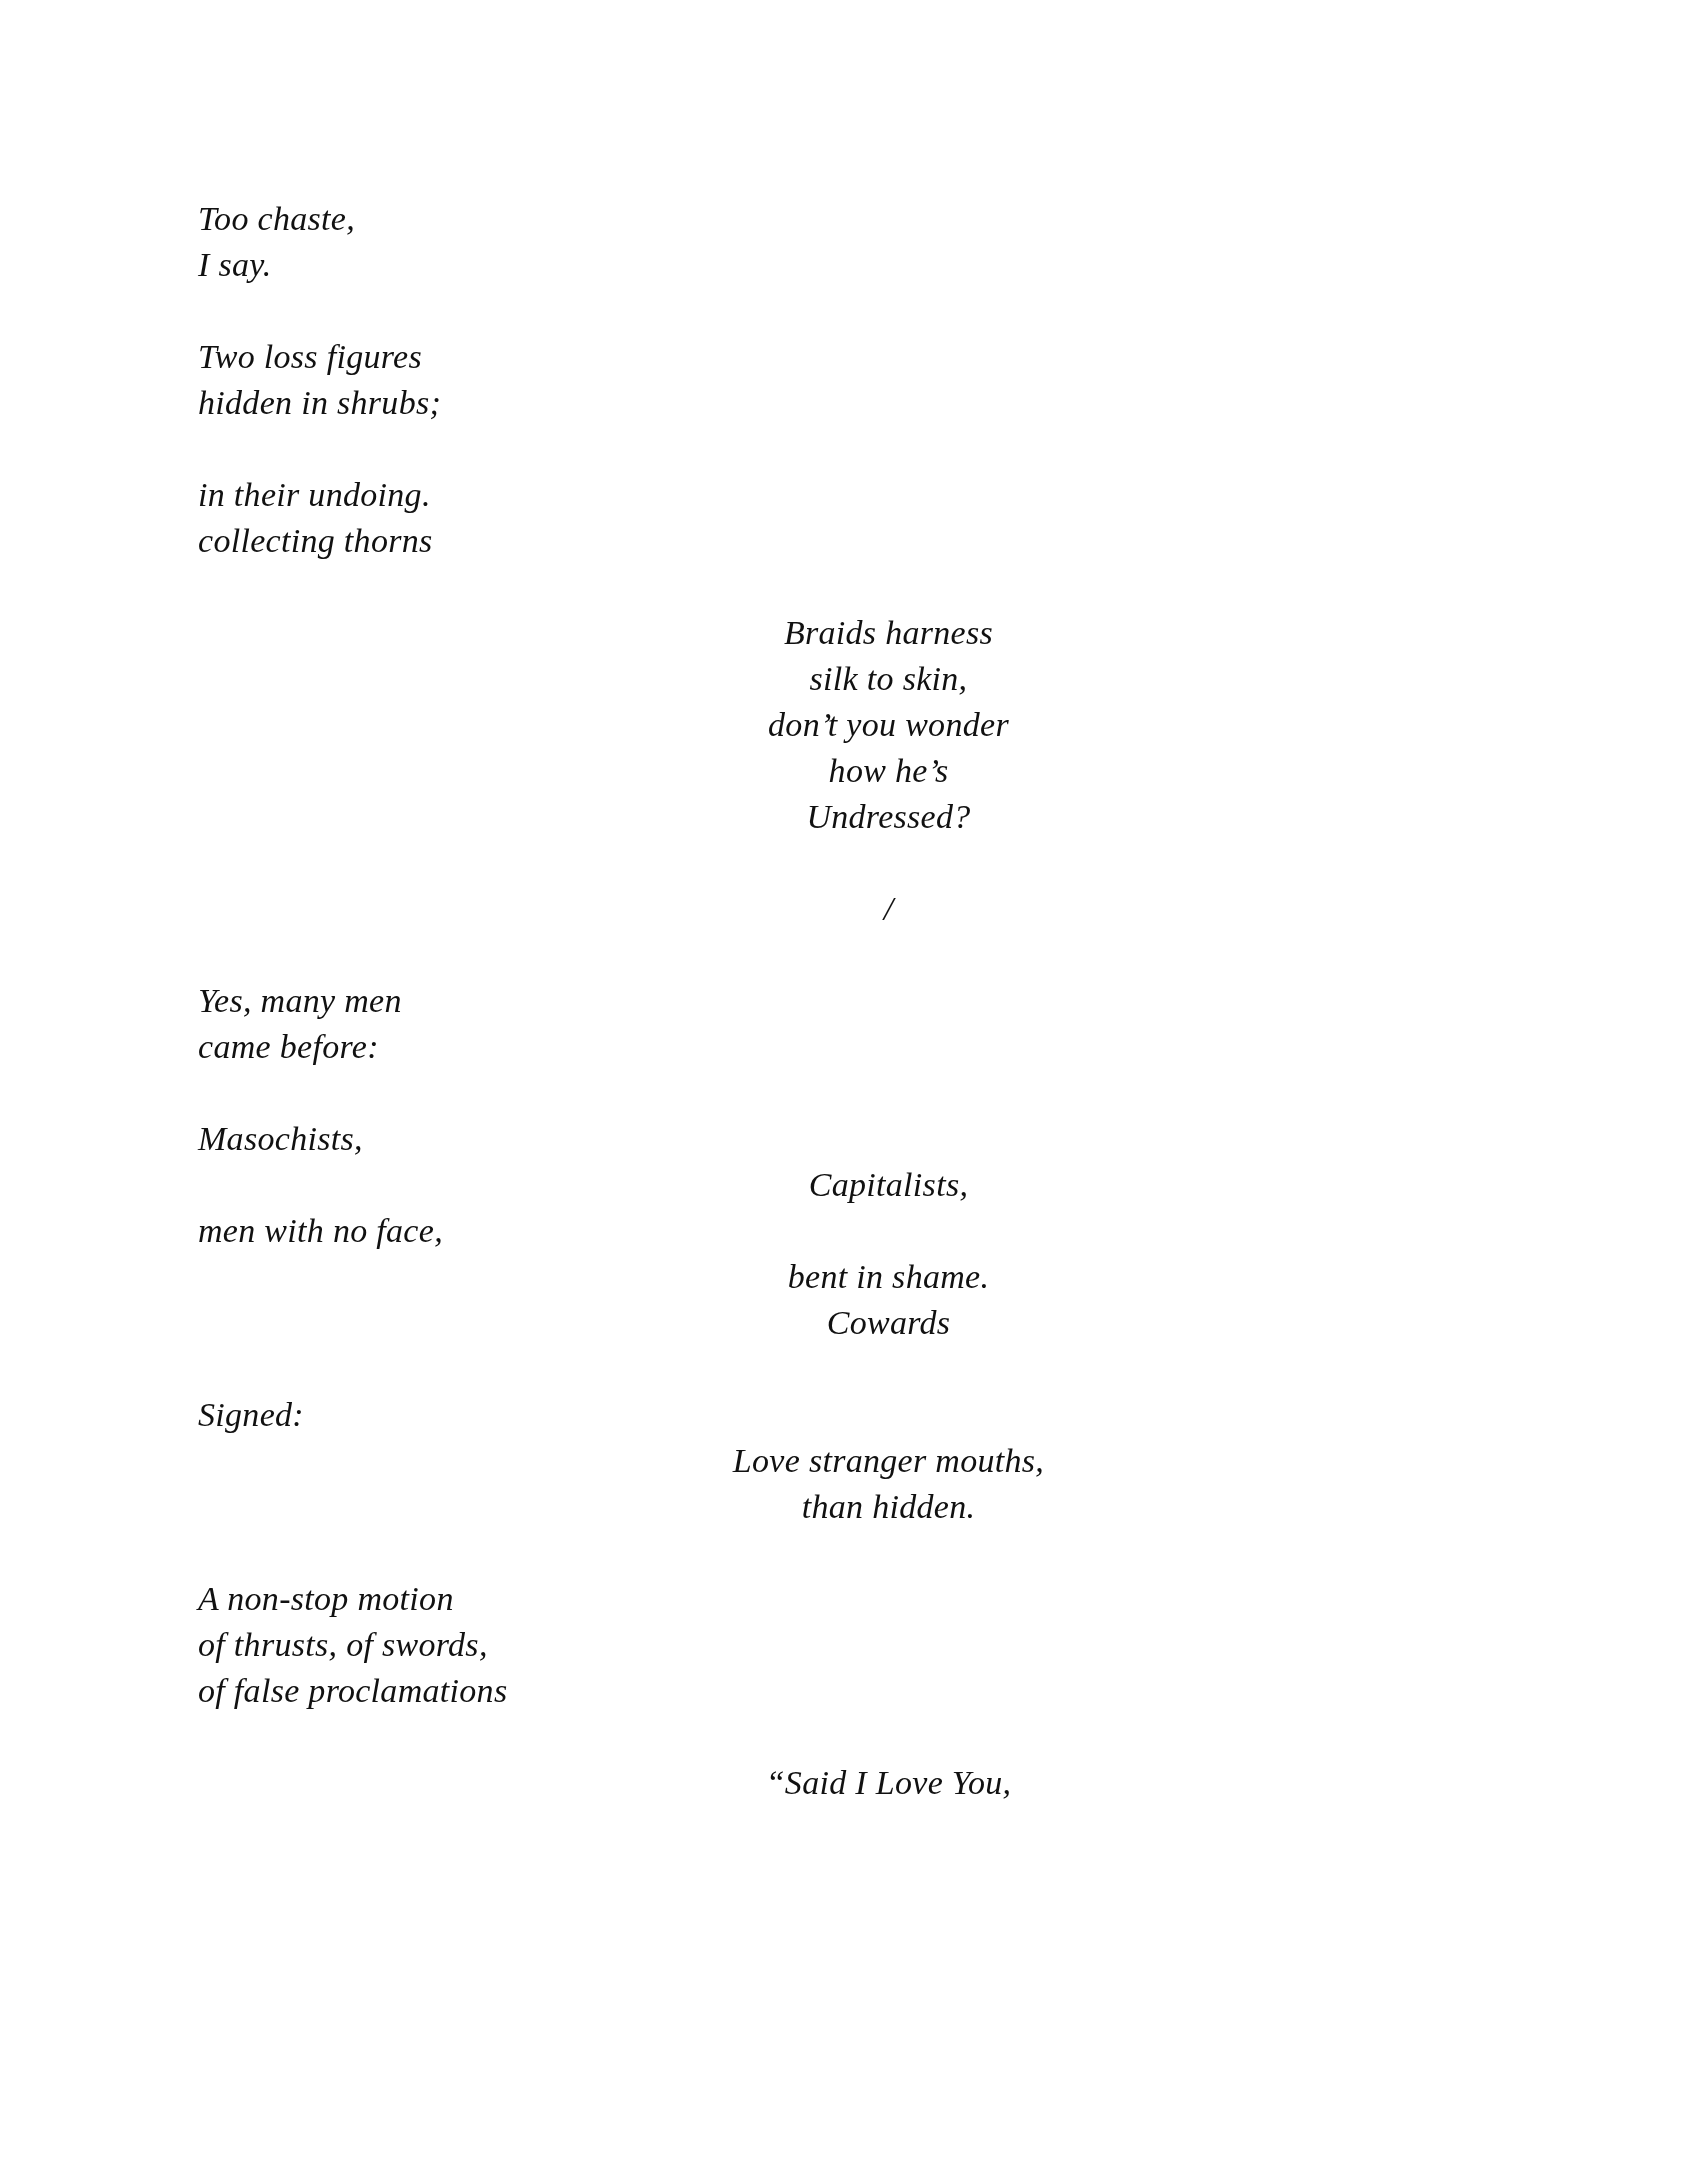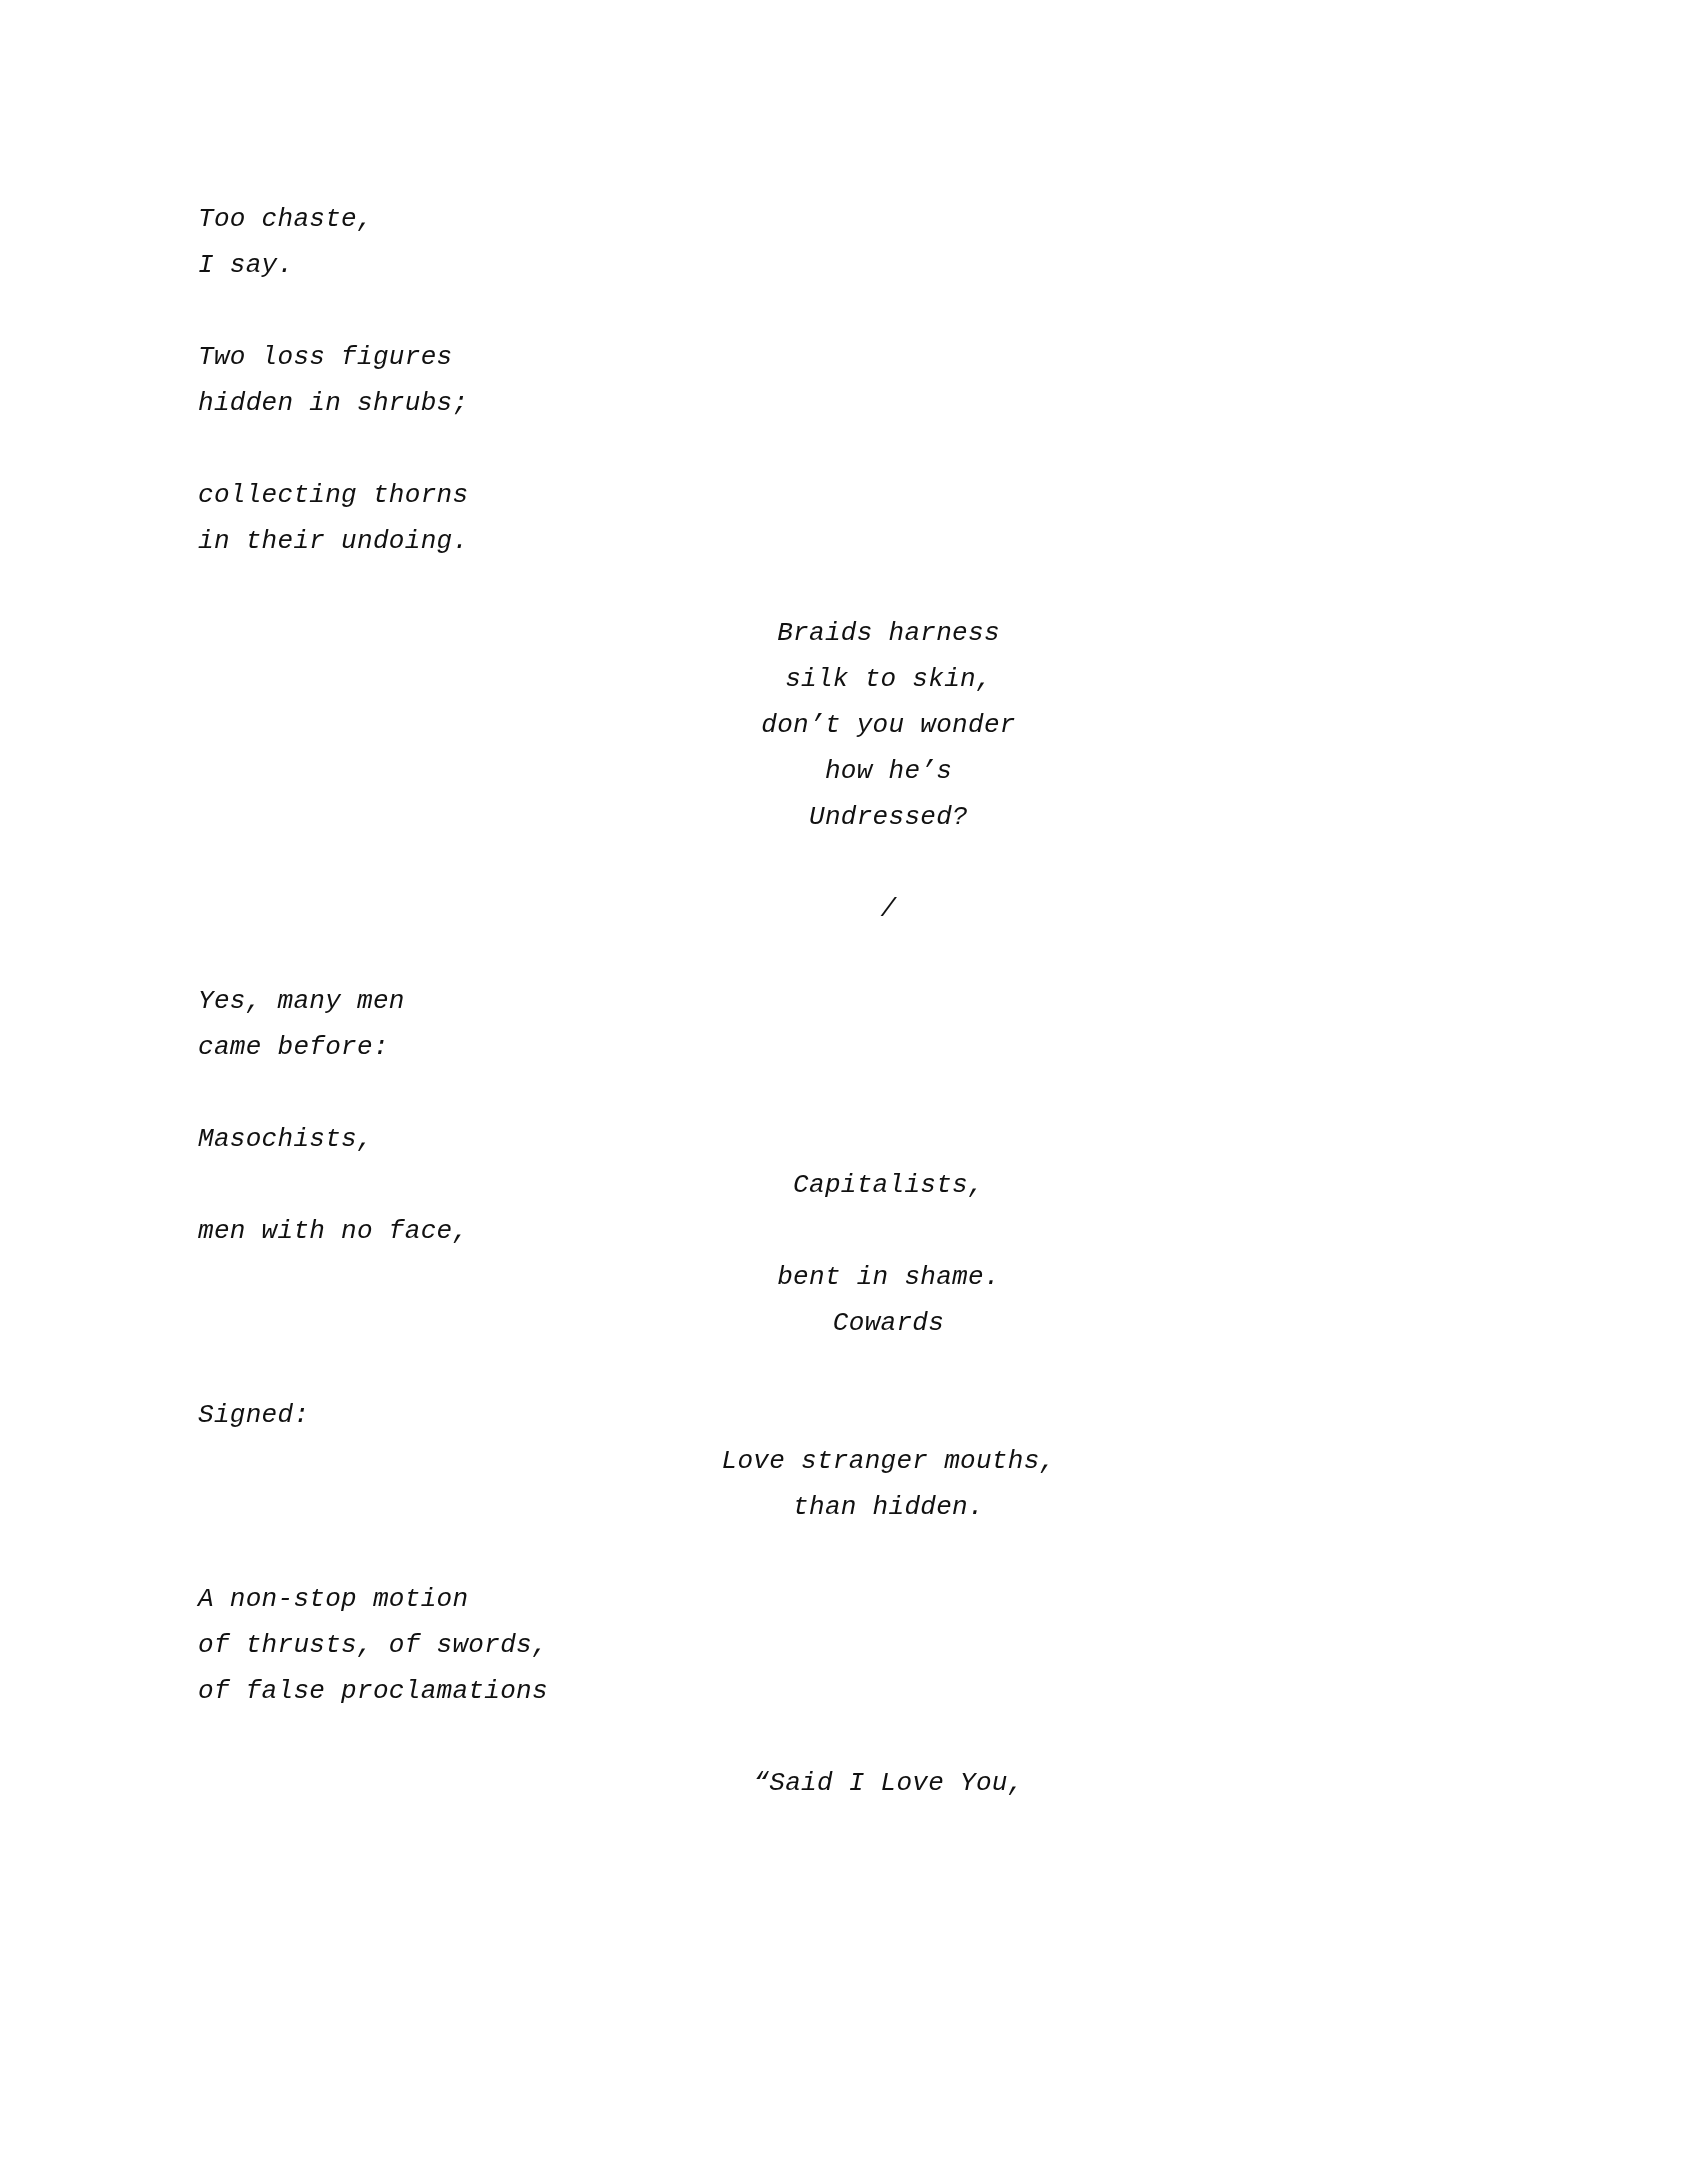--- a/index.html
+++ b/index.html
@@ -19,23 +19,23 @@
       top: 0;
       width: 1687px;
       height: 2183px;
       background: #ffffff;
     }
     .poem {
       position: absolute;
       left: 198px;
       top: 196px;
       width: 1282px;
-      font-family: Liberation Mono, monospace;
+      font-family: Liberation Serif, serif;
       font-style: italic;
-      font-size: 26px;
+      font-size: 34px;
       line-height: 46px;
       color: #111111;
       letter-spacing: 0.3px;
     }
     .stanza {
       margin: 0 0 46px 0;
     }
     .line {
       display: block;
       white-space: pre;
@@ -56,22 +56,22 @@
       <span class="line">Too chaste,</span>
       <span class="line">I say.</span>
     </div>
 
     <div class="stanza">
       <span class="line">Two loss figures</span>
       <span class="line">hidden in shrubs;</span>
     </div>
 
     <div class="stanza">
+      <span class="line">in their undoing.</span>
       <span class="line">collecting thorns</span>
-      <span class="line">in their undoing.</span>
     </div>
 
     <div class="stanza">
       <span class="line indent">Braids harness</span>
       <span class="line indent">silk to skin,</span>
       <span class="line indent">don’t you wonder</span>
       <span class="line indent">how he’s</span>
       <span class="line indent">Undressed?</span>
     </div>
 

